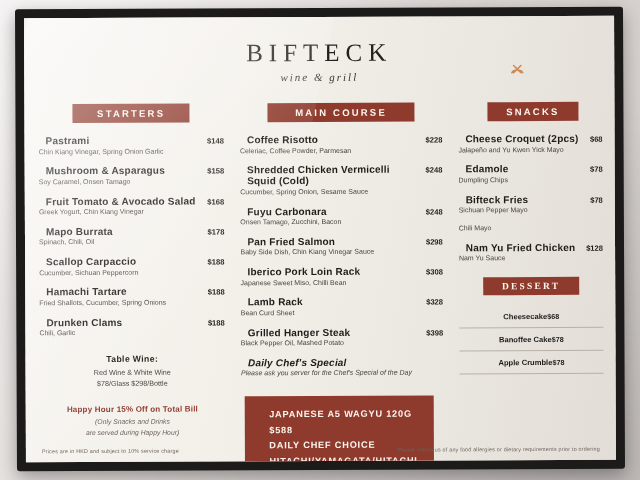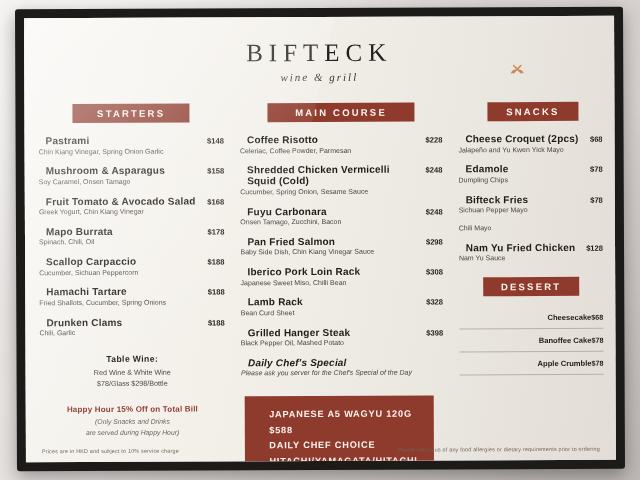--- a/index.html
+++ b/index.html
@@ -108,21 +108,21 @@
     font-size: 9.5px;
     letter-spacing: 2.2px;
     font-weight: bold;
     text-align: center;
     padding: 4px 0 4px 0;
     margin-bottom: 12px;
   }
   .sh-starters { margin: 0 34px 12px 34px; }
   .sh-main     { margin: 0 28px 12px 28px; }
   .sh-snacks   { margin: 0 24px 12px 29px; }
-  .sh-dessert  { margin: 14px 24px 10px 24px; }
+  .sh-dessert  { margin: 14px 24px 10px 24px; font-family: Liberation Serif, serif; }
 
   .item {
     margin-bottom: 9px;
   }
   .item-row {
     display: flex;
     align-items: baseline;
     justify-content: space-between;
     padding-left: 7px;
   }
@@ -148,21 +148,21 @@
     color: #4c4441;
     margin-top: 1.5px;
     line-height: 1.25;
   }
   .item-desc.italic { font-style: italic; }
 
   
   .dessert-item {
     display: flex;
     align-items: baseline;
-    justify-content: flex-end;
+    justify-content: center;
     border-bottom: 0.6px solid #b9b1a8;
     padding: 7px 0 6px 0;
   }
   .dessert-name {
     font-size: 7.6px;
     font-weight: bold;
     color: #1f1b19;
   }
   .dessert-price {
     font-size: 7.2px;

